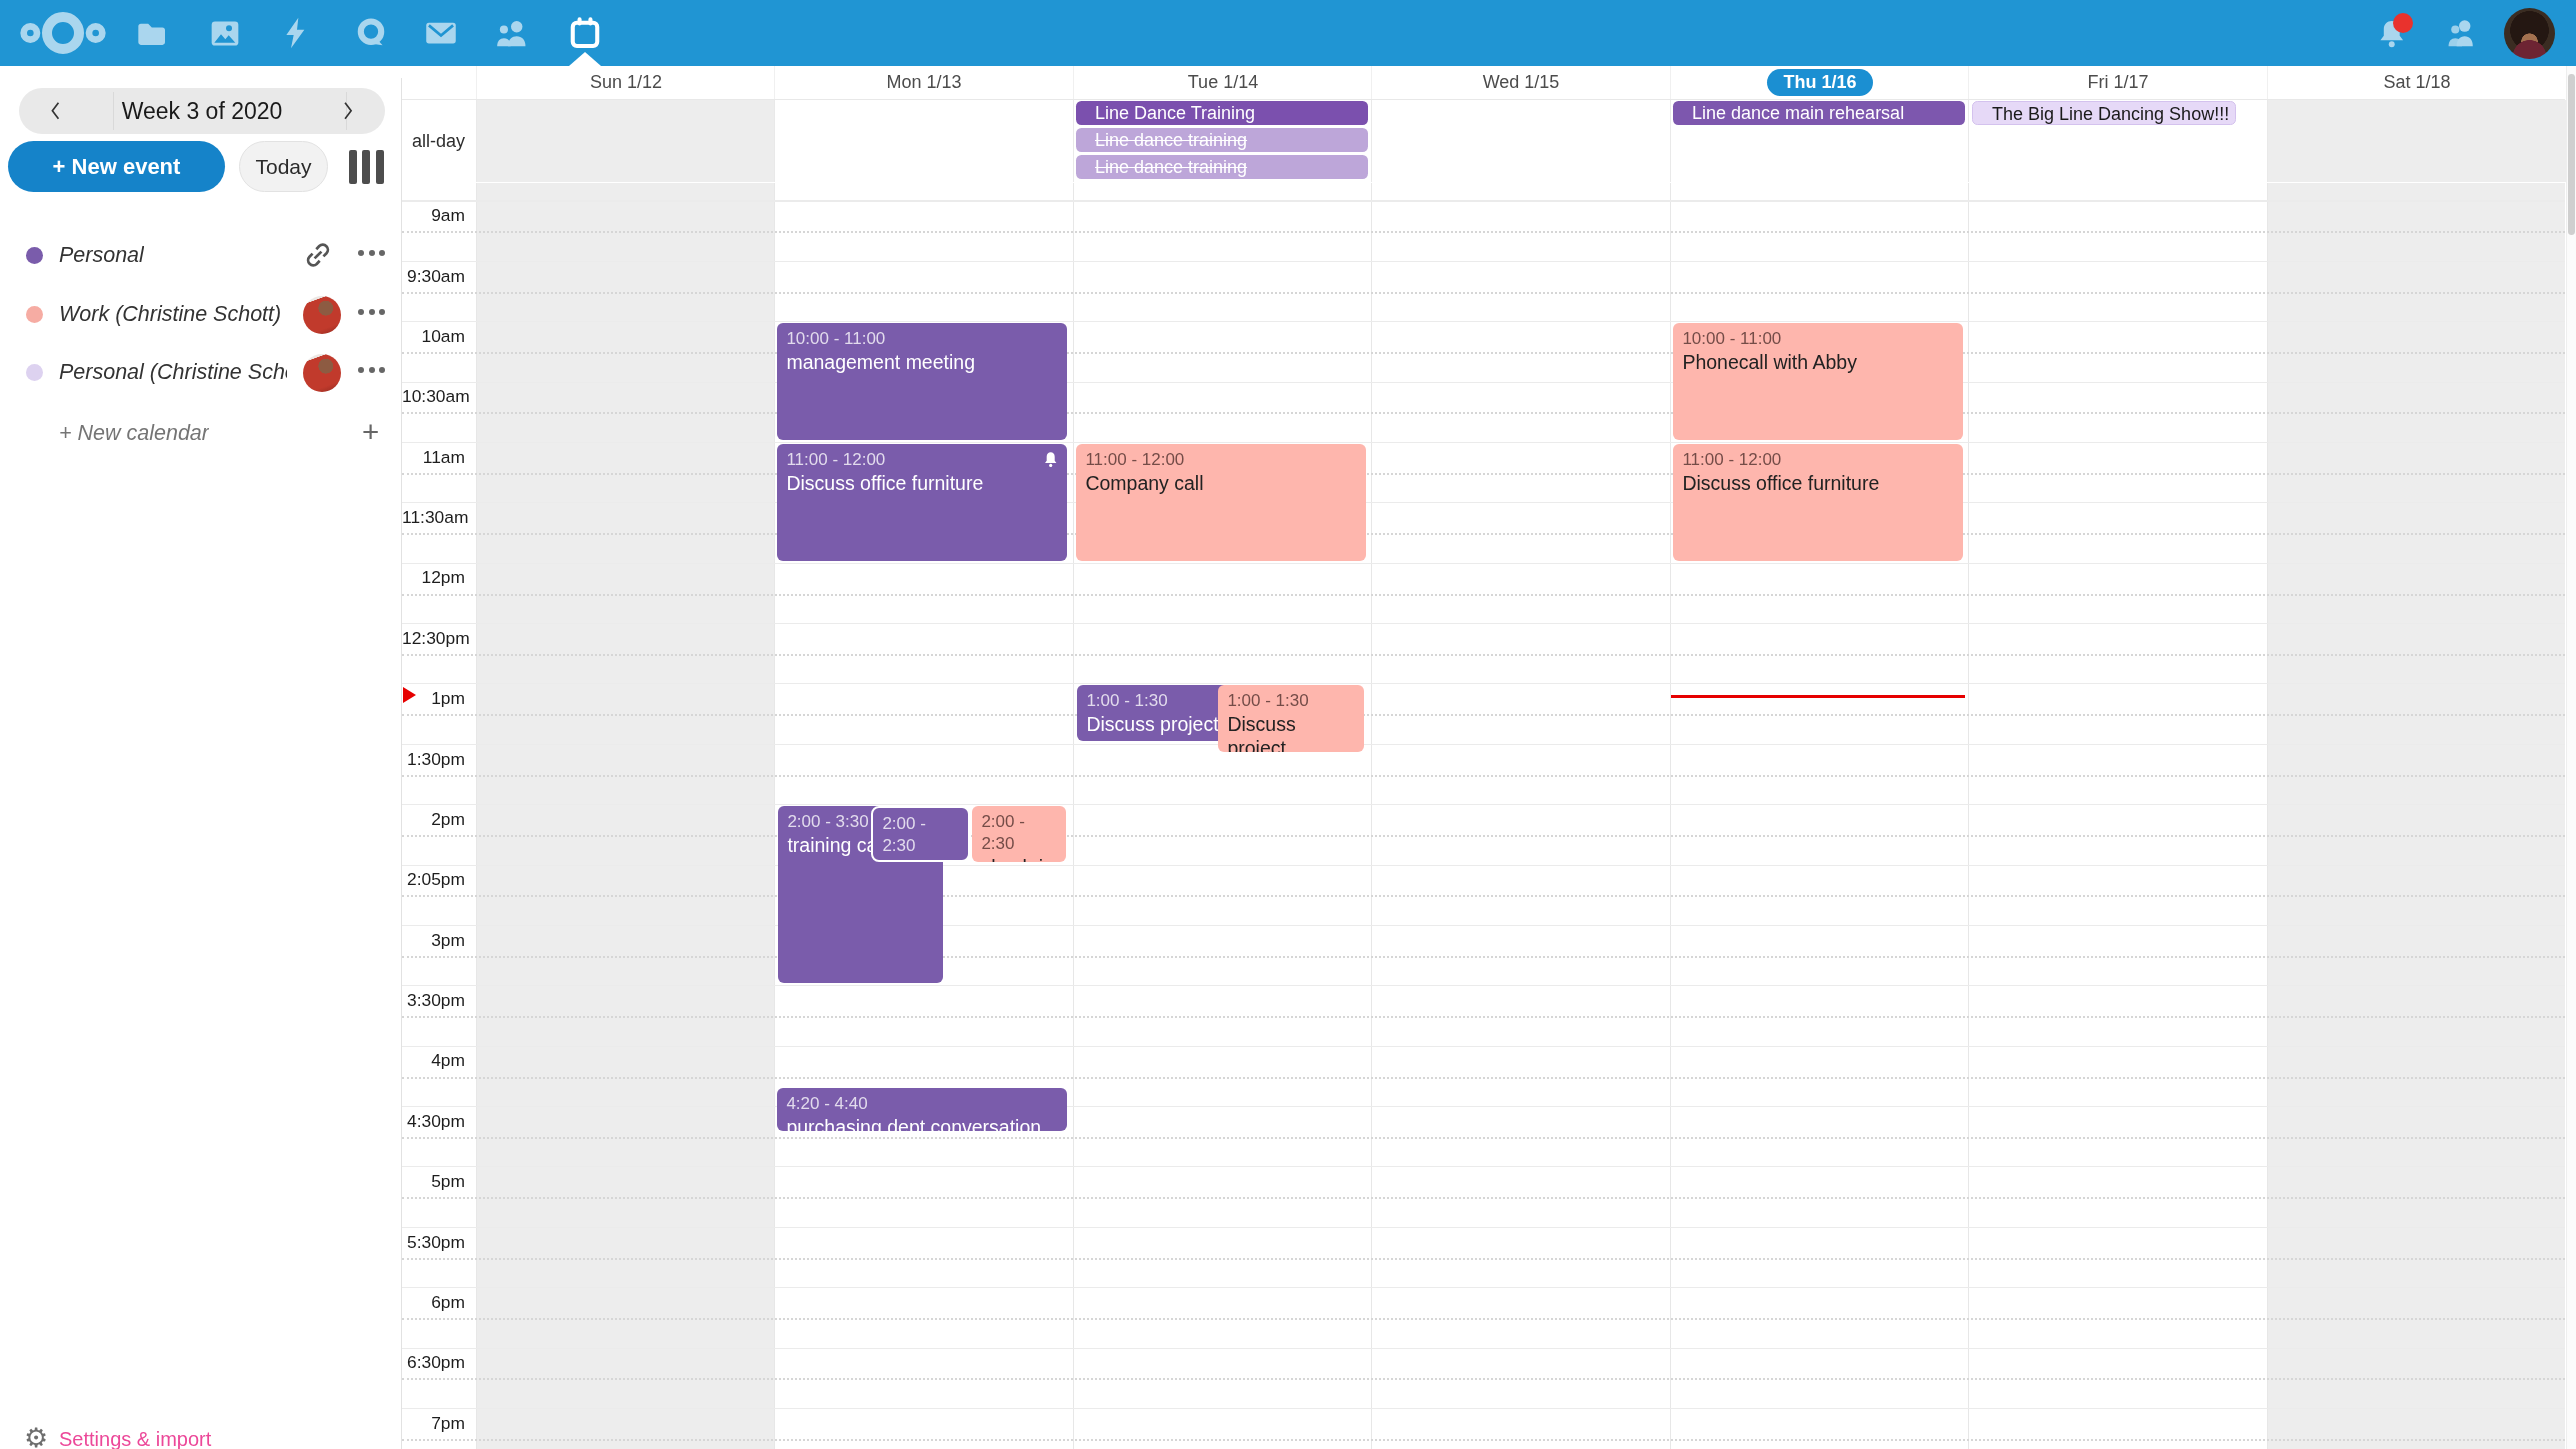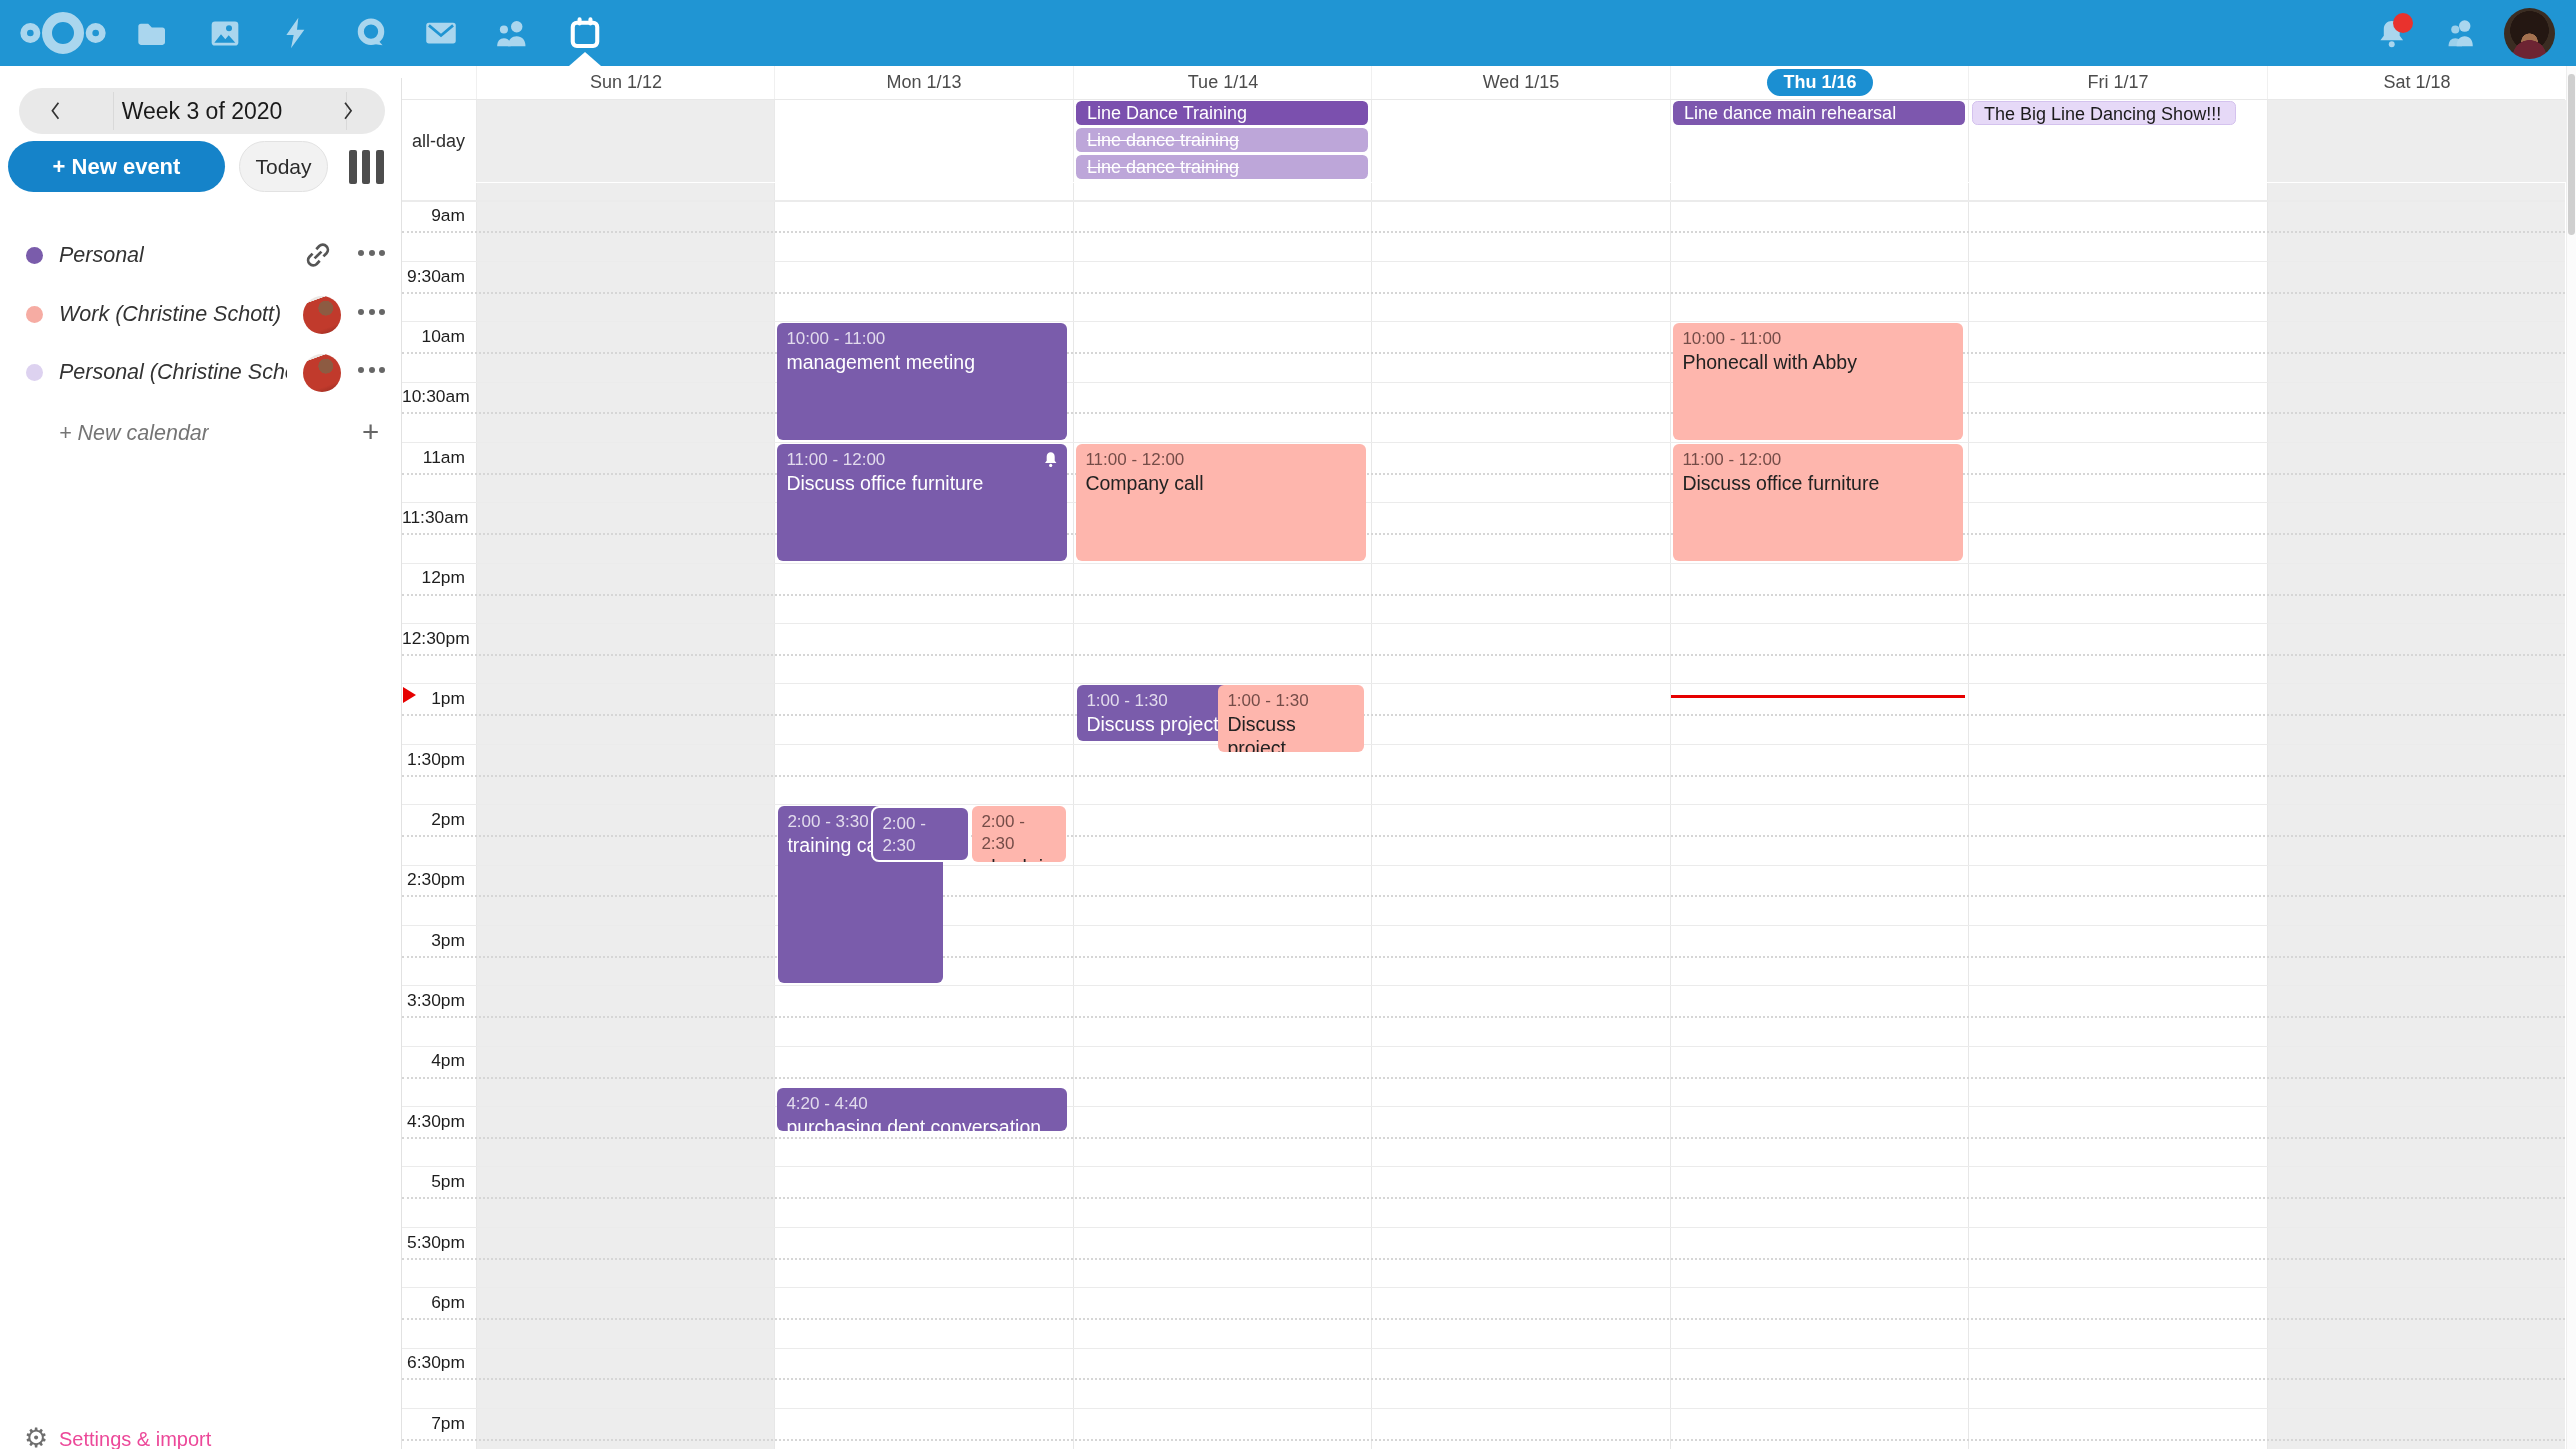--- a/index.html
+++ b/index.html
@@ -45,21 +45,21 @@
   .settings{position:absolute;left:0;top:1340px;width:402px;height:43px;}
   .settings .gear{position:absolute;left:24px;top:4px;font-size:27px;color:#6e6e6e;}
   .settings .set-label{position:absolute;left:59px;top:0;height:43px;line-height:43px;font-size:20px;color:#ec4899;}
 
   
   #dayheader{left:402px;top:66px;width:2163px;height:33px;background:#fff;}
   .day-cell{position:absolute;top:0;height:33px;display:flex;align-items:center;justify-content:center;font-size:18px;color:#4c4c4c;border-left:1.3px solid #f0f0f0;box-sizing:border-box;}
   .today-pill{background:var(--c-today);color:#fff;font-weight:bold;border-radius:670px;padding:3.4px 16px;}
   #allday{left:402px;top:99px;width:2163px;height:85px;background:#fff;border-top:1.3px solid #e8e8e8;border-bottom:1.3px solid #e4e4e4;box-sizing:border-box;}
   .allday-label{position:absolute;left:0;top:0;width:63px;height:82px;display:flex;align-items:center;justify-content:flex-end;font-size:18px;color:#2e2e2e;}
-  .ad-event{position:absolute;height:24px;line-height:24px;border-radius:5.4px;font-size:18px;padding:0 11px;box-sizing:border-box;overflow:hidden;white-space:nowrap;}
+  .ad-event{position:absolute;height:24px;line-height:24px;border-radius:5.4px;font-size:18px;padding:0 19px;box-sizing:border-box;overflow:hidden;white-space:nowrap;}
   .ad-purple{background:var(--c-purple-dark);color:#fff;}
   .ad-rehearsal{background:#7d57ae;color:#fff;}
   .ad-strike{background:var(--c-purple-light);color:#fff;text-decoration:line-through;}
   .ad-lavender{background:var(--c-lavender);border:1.3px solid #d4c2ee;color:#1a1a1a;}
   #grid{left:402px;top:183px;width:2163px;height:1266px;background:#fff;overflow:hidden;}
   .colbg{position:absolute;top:0;height:1266px;border-left:1.3px solid #e7e7e7;box-sizing:border-box;}
   .colbg.weekend,.ad-col.weekend{background:#ededed;}
   .ad-col{position:absolute;top:0;height:82px;border-left:1.3px solid #e9e9e9;box-sizing:border-box;}
   .hline{position:absolute;left:0;width:2163px;height:1.3px;background:#ebebeb;}
   .hline-dot{position:absolute;left:0;width:2163px;height:0;border-top:2px dotted #d6d6d6;}
@@ -324,21 +324,21 @@
       <div class="tlabel" style="top: 83px;">9:30am</div>
       <div class="tlabel" style="top: 143px;">10am</div>
       <div class="tlabel" style="top: 203px;">10:30am</div>
       <div class="tlabel" style="top: 264px;">11am</div>
       <div class="tlabel" style="top: 324px;">11:30am</div>
       <div class="tlabel" style="top: 384px;">12pm</div>
       <div class="tlabel" style="top: 445px;">12:30pm</div>
       <div class="tlabel" style="top: 505px;">1pm</div>
       <div class="tlabel" style="top: 566px;">1:30pm</div>
       <div class="tlabel" style="top: 626px;">2pm</div>
-      <div class="tlabel" style="top: 686px;">2:30pm</div>
+      <div class="tlabel" style="top: 686px;">2:05pm</div>
       <div class="tlabel" style="top: 747px;">3pm</div>
       <div class="tlabel" style="top: 807px;">3:30pm</div>
       <div class="tlabel" style="top: 867px;">4pm</div>
       <div class="tlabel" style="top: 928px;">4:30pm</div>
       <div class="tlabel" style="top: 988px;">5pm</div>
       <div class="tlabel" style="top: 1049px;">5:30pm</div>
       <div class="tlabel" style="top: 1109px; text-align: right;">6pm</div>
       <div class="tlabel" style="top: 1169px;">6:30pm</div>
       <div class="tlabel" style="top: 1230px;">7pm</div>
       <div class="now-line" style="left: 1269px; width: 294px; top: 512px;"></div>

